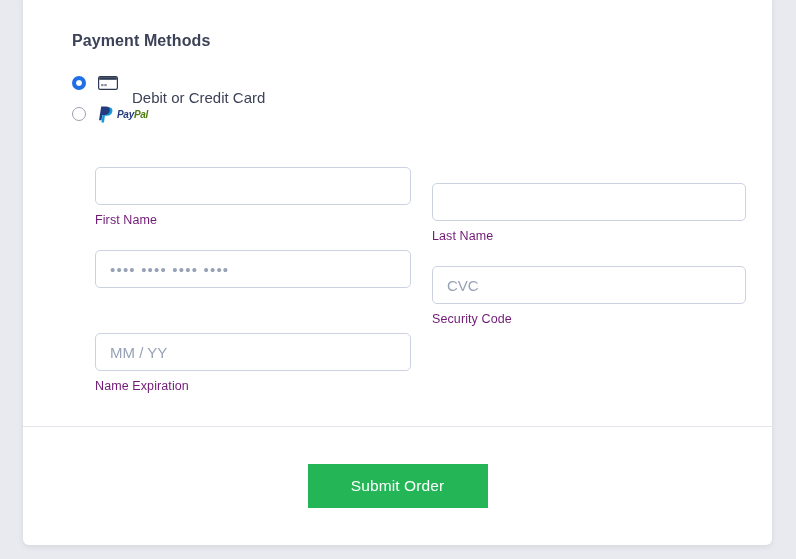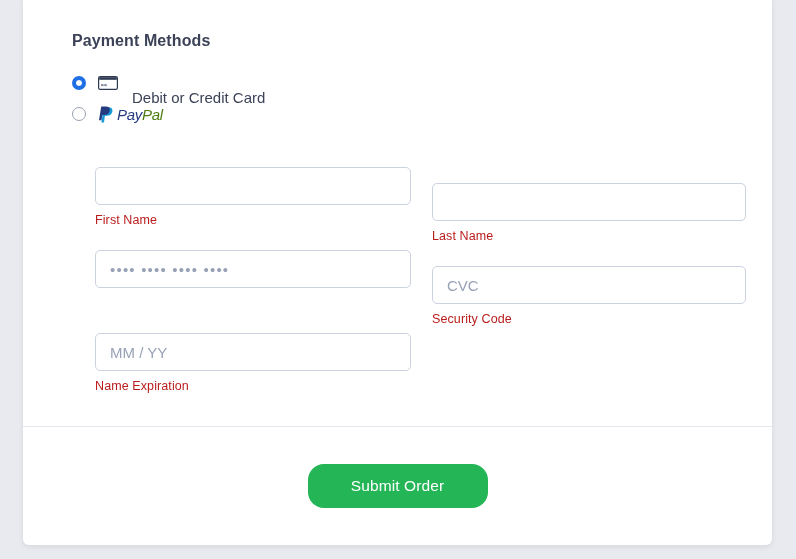--- a/index.html
+++ b/index.html
@@ -85,22 +85,22 @@
     white-space: nowrap;
     margin-top: 28px;
   }
   .paypal-logo {
     margin-left: 12px;
     display: flex;
     align-items: center;
   }
   .paypal-word {
     font-family: "Liberation Sans", sans-serif;
-    font-size: 15px;
-    font-weight: normal;
+    font-size: 10px;
+    font-weight: bold;
     font-style: italic;
     letter-spacing: -0.3px;
     margin-left: 3px;
   }
   .pp-dark { color: #253b80; }
   .pp-light { color: #4d7c0f; }
 
   
   .field {
     position: absolute;
@@ -121,21 +121,21 @@
   .field-input::placeholder {
     color: #98a2b6;
     opacity: 1;
   }
   .field-input.dots {
     letter-spacing: 1.2px;
   }
   .field-label {
     margin-top: 8px;
     font-size: 12.5px;
-    color: #b91c1c;
+    color: #701a75;
     letter-spacing: 0.1px;
   }
 
   .col-left  { left: 72px;  width: 316px; }
   .col-right { left: 409px; width: 314px; margin-top: 16px; }
   .row-1 { top: 173px; }
   .row-2 { top: 256px; }
   .row-3 { top: 339px; }
 
   
@@ -154,21 +154,21 @@
     width: 749px;
     height: 118px;
     display: flex;
     align-items: center;
     justify-content: center;
   }
   .submit-button {
     background: #24b557;
     color: #ffffff;
     border: none;
-    border-radius: 16px;
+    border-radius: 0;
     font-family: "Liberation Sans", sans-serif;
     font-size: 15.5px;
     width: 180px;
     height: 44px;
     cursor: pointer;
     letter-spacing: 0.1px;
   }
 </style>
 </head>
 <body>

